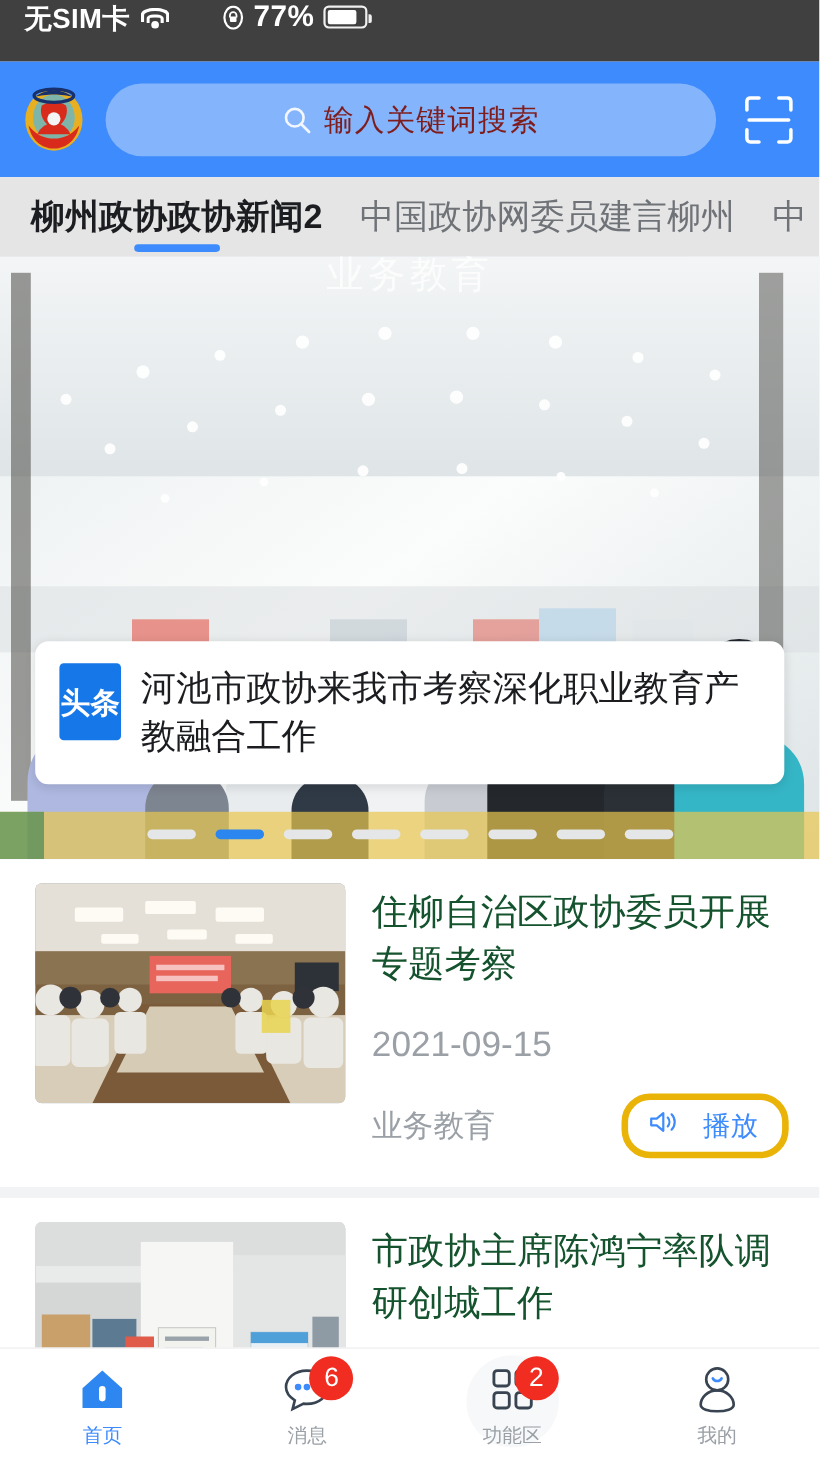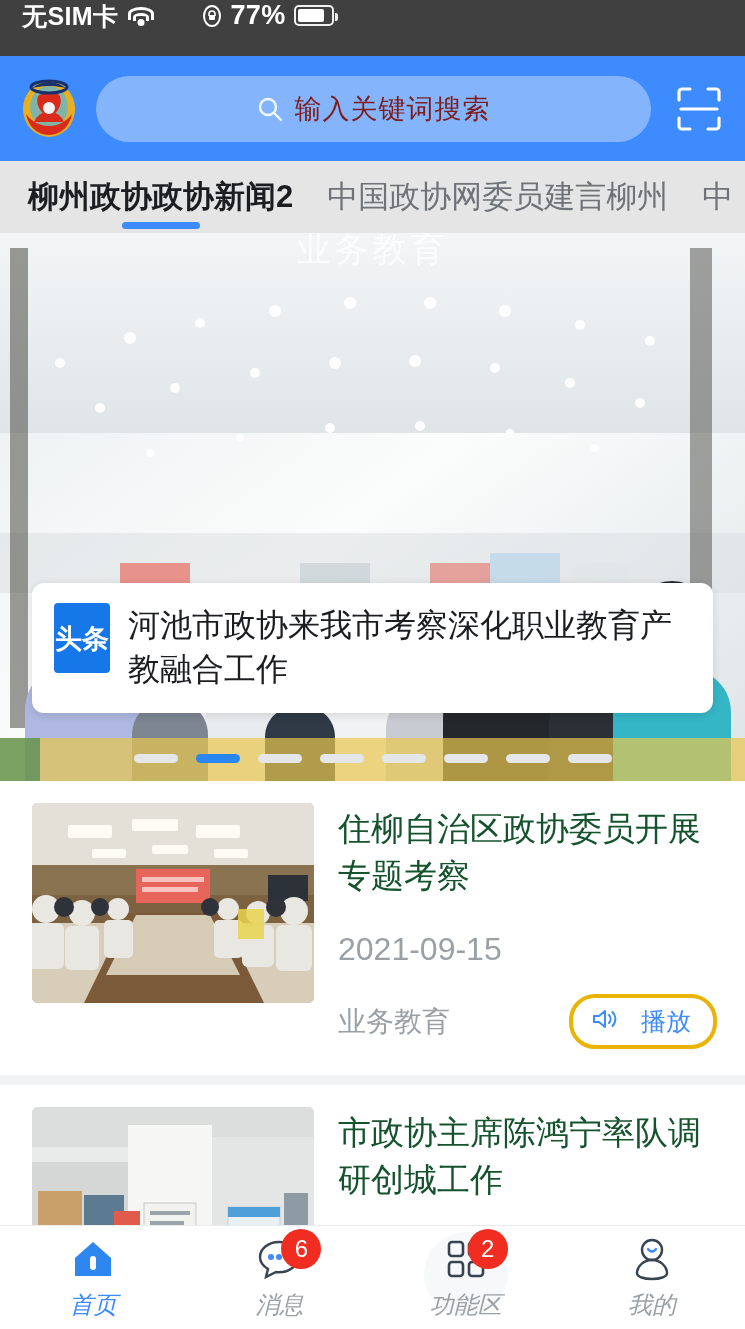--- a/index.html
+++ b/index.html
@@ -93,37 +93,37 @@
     flex:0 0 auto; width:282px; height:200px; border-radius:6px;
     overflow:hidden; position:relative; background:#b9c0c6;
   }
   .news-body{flex:1;min-width:0;padding-top:2px;}
   .news-title{font-size:33px;line-height:47px;color:#14532d;}
   .news-date{font-size:32px;color:#9aa0a6;margin-top:32px;}
   .news-meta{display:flex;align-items:center;justify-content:space-between;margin-top:26px;}
   .news-src{font-size:28px;color:#9aa0a6;}
   .play-btn{
     display:flex;align-items:center;gap:24px;
-    border:4px solid #eab308;border-radius:26px;
+    border:6px solid #eab308;border-radius:26px;
     padding:7px 22px 7px 18px;color:#3d8bfd;font-size:25px;
   }
   .divider{height:10px;background:#f2f3f5;}
 
   
   .bottomnav{
     position:absolute;left:0;right:0;bottom:0;height:104px;
     background:#fff;border-top:1px solid #ececec;
     display:flex;align-items:center;
   }
   .nav-item{
     flex:1;height:104px;display:flex;flex-direction:column;
     align-items:center;justify-content:center;gap:6px;position:relative;
   }
   .nav-icon{width:48px;height:48px;position:relative;display:flex;align-items:center;justify-content:center;}
-  .nav-label{font-size:24px;color:#9aa0a6;font-style:italic;}
+  .nav-label{font-size:18px;color:#9aa0a6;}
   .nav-item.active .nav-label{color:#3d8bfd;}
   .badge{
     position:absolute; top:-6px; left:26px;
     min-width:40px;height:40px;border-radius:20px;background:#f12c20;
     color:#fff;font-size:24px;display:flex;align-items:center;justify-content:center;
     padding:0 8px;font-weight:500;
   }
   .nav-hl{
     position:absolute;width:84px;height:84px;border-radius:50%;
     background:#f7f8f9;top:6px;left:50%;transform:translateX(-50%);z-index:0;

